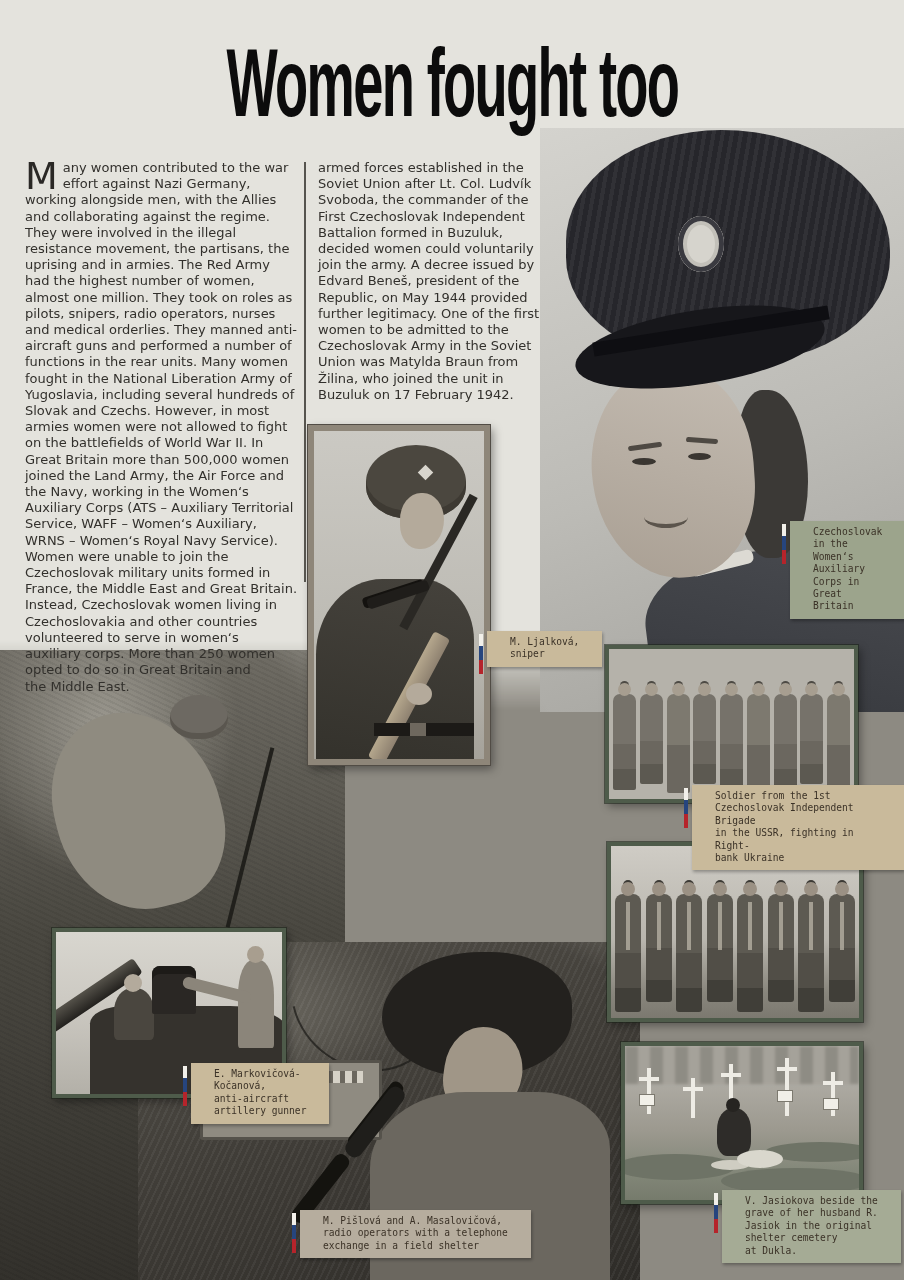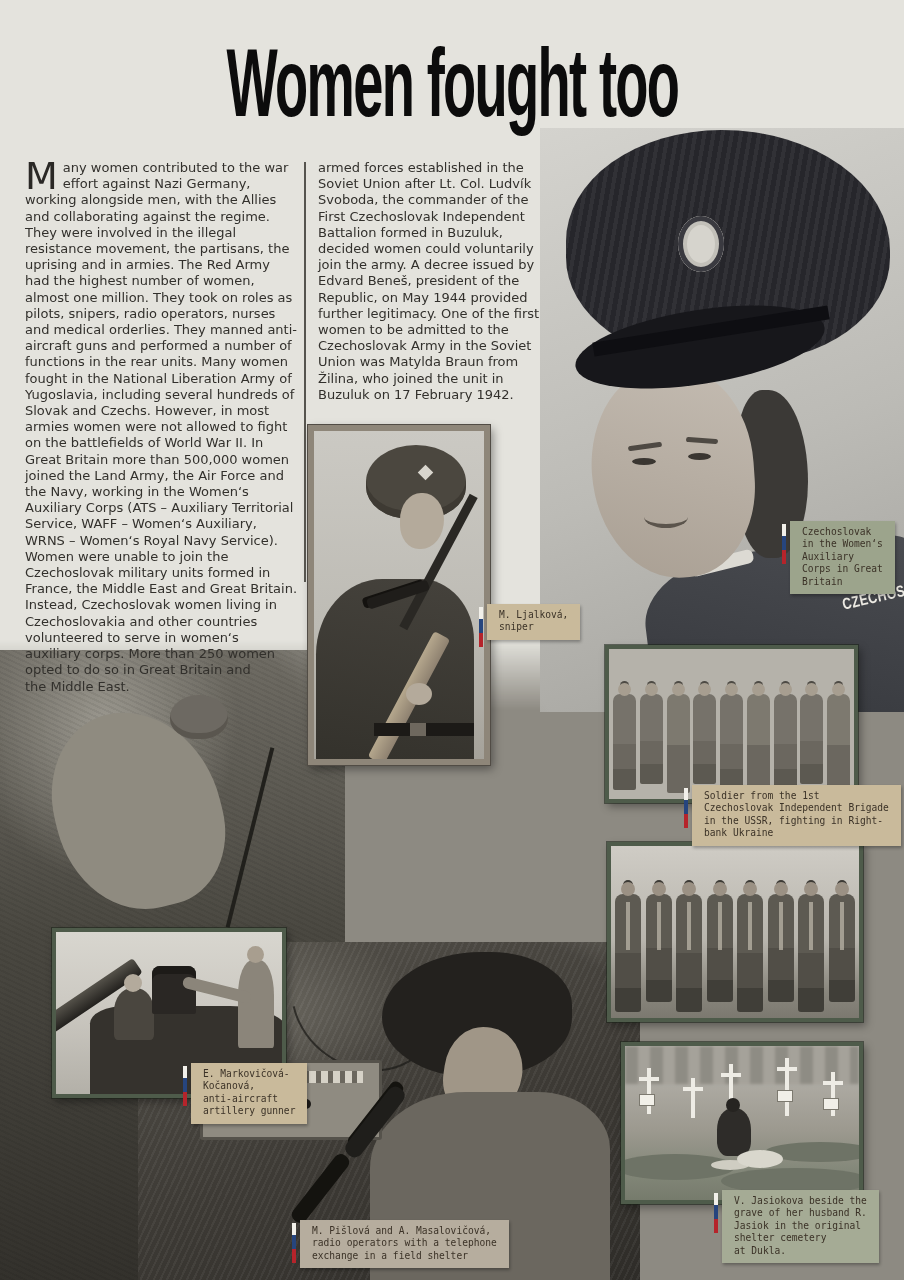--- a/index.html
+++ b/index.html
@@ -166,21 +166,21 @@
     box-shadow:inset 0 8px 0 #1d1b18;}
   .aa-barrel{left:-28px;top:58px;width:120px;height:18px;background:linear-gradient(#55524a,#23211e);
     border-radius:4px;transform:rotate(-34deg);}
   .aa-gunner{left:58px;top:56px;width:40px;height:52px;background:#4a463f;border-radius:45% 45% 10% 10%;}
   .aa-gunner::before{content:'';position:absolute;left:10px;top:-14px;width:18px;height:18px;border-radius:50%;background:#b3aa9c;}
   .aa-man{left:182px;top:28px;width:36px;height:88px;background:#8b857a;border-radius:40% 40% 5% 5%;}
   .aa-man::before{content:'';position:absolute;left:9px;top:-14px;width:17px;height:17px;border-radius:50%;background:#a89e8f;}
   .aa-arm{left:126px;top:52px;width:70px;height:12px;background:#8b857a;border-radius:6px;transform:rotate(14deg);}
 
   
-  .cap{position:absolute;z-index:8;padding:5px 12px 6px;box-shadow:1px 2px 3px rgba(0,0,0,.3);}
+  .cap{position:absolute;z-index:8;padding:5px 23px 6px;box-shadow:1px 2px 3px rgba(0,0,0,.3);}
   .cap-text{font-family:"DejaVu Sans Mono","Liberation Mono",monospace;font-size:9.6px;line-height:12.4px;
     color:#3b3227;white-space:pre-line;letter-spacing:0;}
   .tan{background:#c9ba9b;}
   .grn{background:#9ca48c;}
   .gry{background:#b6ad9e;}
   .grn2{background:#a5ab95;}
   .flag{position:absolute;left:-8px;top:3px;width:4px;display:block;}
   .flag i{display:block;width:4px;}
   .f-w{height:12px;background:#f2f0ea;}
   .f-b{height:14px;background:#26457e;}
@@ -319,21 +319,21 @@
       <div class="aa-bg"></div>
       <div class="aa-barrel"></div>
       <div class="aa-base"></div>
       <div class="aa-gunner"></div>
       <div class="aa-sight"></div>
       <div class="aa-man"></div>
       <div class="aa-arm"></div>
     </div>
   </div>
 
-  <div class="cap tan" style="left:487px;top:604px;">
+  <div class="cap tan" style="left:487px;top:631px;">
     <span class="flag">
         <i class="f-w"></i>
         <i class="f-b"></i>
         <i class="f-r"></i>
       </span>
     <div class="cap-text">M. Ljalková,
 sniper</div>
   </div>
 
   <div class="cap grn" style="left:790px;top:521px;">
@@ -367,21 +367,21 @@
         <i class="f-w"></i>
         <i class="f-b"></i>
         <i class="f-r"></i>
       </span>
     <div class="cap-text">E. Markovičová-
 Kočanová,
 anti-aircraft
 artillery gunner</div>
   </div>
 
-  <div class="cap gry" style="left:300px;top:1210px;margin-top:10px;">
+  <div class="cap gry" style="left:300px;top:1210px;">
     <span class="flag">
         <i class="f-w"></i>
         <i class="f-b"></i>
         <i class="f-r"></i>
       </span>
     <div class="cap-text">M. Pišlová and A. Masalovičová,
 radio operators with a telephone
 exchange in a field shelter</div>
   </div>
 

